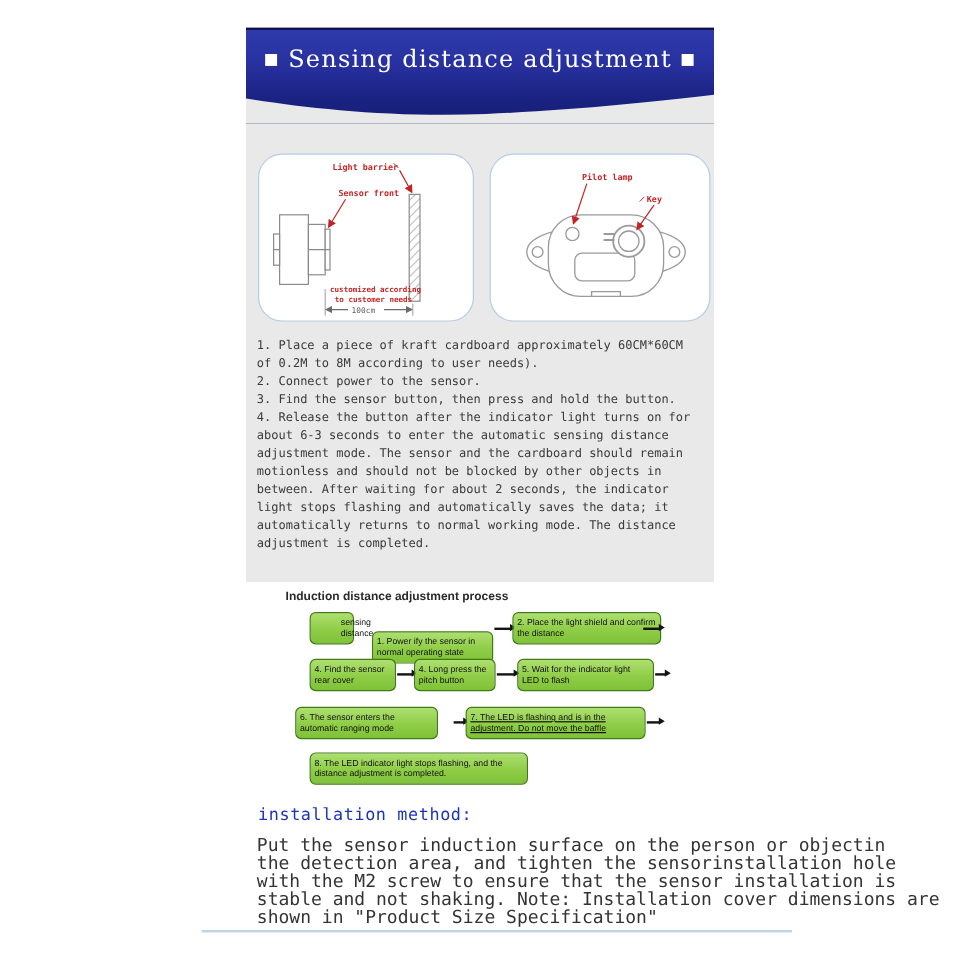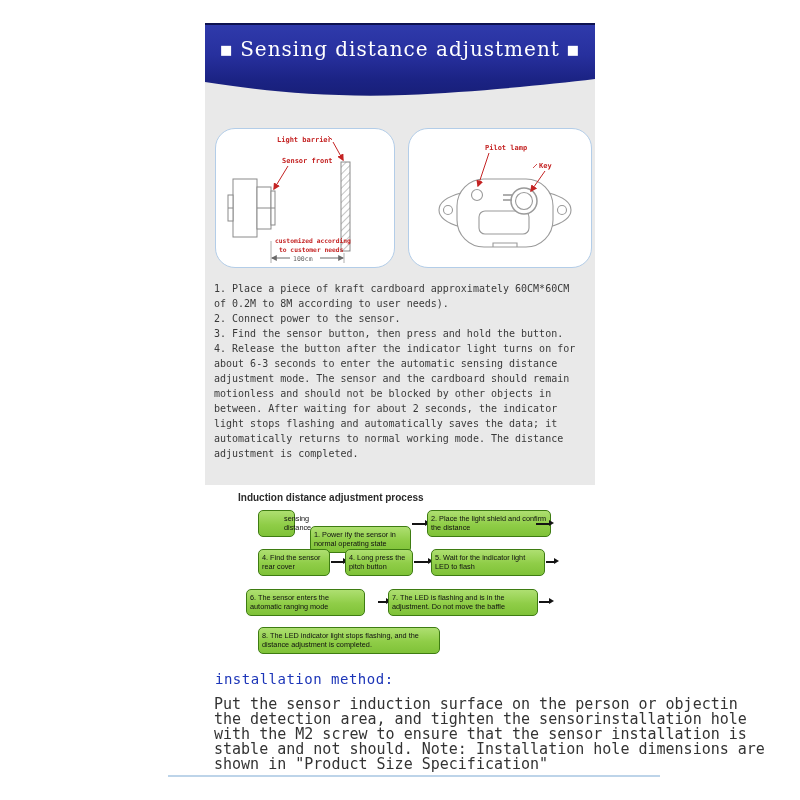--- a/index.html
+++ b/index.html
@@ -173,30 +173,30 @@
 
     <div class="gbox" style="left:53px;top:64px;width:72px;">4. Find the sensor rear cover</div>
     <div class="fc-arrow" style="left:126px;top:76px;width:13px;"></div>
     <div class="gbox" style="left:140px;top:64px;width:68px;">4. Long press the pitch button</div>
     <div class="fc-arrow" style="left:209px;top:76px;width:15px;"></div>
     <div class="gbox" style="left:226px;top:64px;width:114px;">5. Wait for the indicator light LED to flash</div>
     <div class="fc-arrow" style="left:341px;top:76px;width:9px;"></div>
 
     <div class="gbox" style="left:41px;top:104px;width:119px;">6. The sensor enters the automatic ranging mode</div>
     <div class="fc-arrow" style="left:173px;top:116px;width:9px;"></div>
-    <div class="gbox" style="left:183px;top:104px;width:150px;">7. The LED is flashing and is in the adjustment. Do not move the baffle</div>
+    <div class="gbox" style="left:183px;top:104px;width:150px;text-decoration:underline;">7. The LED is flashing and is in the adjustment. Do not move the baffle</div>
     <div class="fc-arrow" style="left:334px;top:116px;width:11px;"></div>
 
     <div class="gbox" style="left:53px;top:142px;width:182px;">8. The LED indicator light stops flashing, and the distance adjustment is completed.</div>
   </div>
 
   <div class="install-heading">installation method:</div>
   <div class="install-body">
     <div>Put the sensor induction surface on the person or objectin</div>
     <div>the detection area, and tighten the sensorinstallation hole</div>
     <div>with the M2 screw to ensure that the sensor installation is</div>
-    <div>stable and not should. Note: Installation hole dimensions are</div>
+    <div>stable and not shaking. Note: Installation cover dimensions are</div>
     <div>shown in "Product Size Specification"</div>
   </div>
 
   <div class="divider"></div>
 
 </div>
 
 </body></html>

